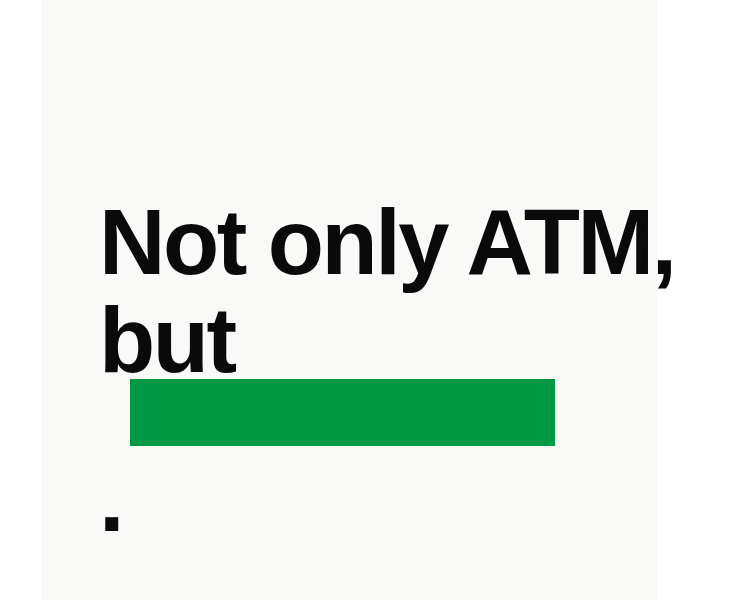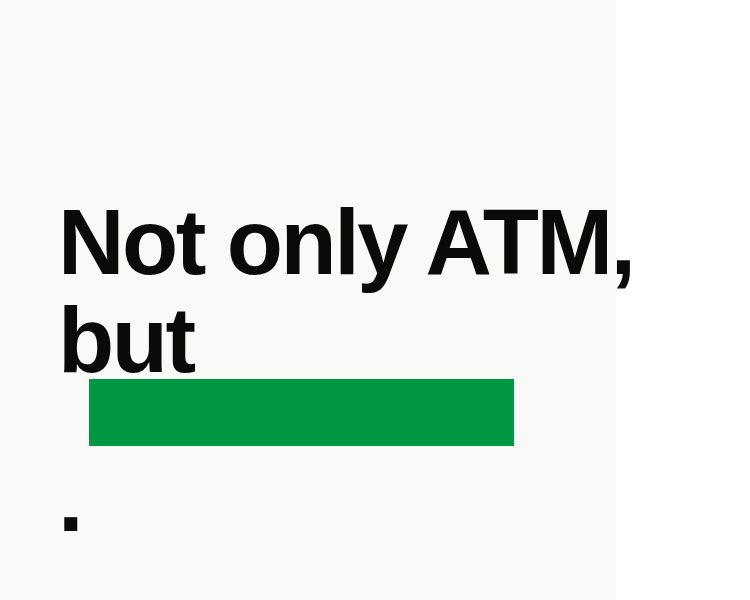--- a/index.html
+++ b/index.html
@@ -13,20 +13,21 @@
     overflow: hidden;
     font-family: "Liberation Sans", "DejaVu Sans", sans-serif;
   }
 
   #poster {
     position: relative;
     width: 616px;
     height: 600px;
     background: #f9f9f8;
     box-sizing: border-box;
+    margin-left: 41px;
   }
 
   
   #headline {
     position: absolute;
     left: 58px;
     top: 196px;
     width: 690px;
   }
 

